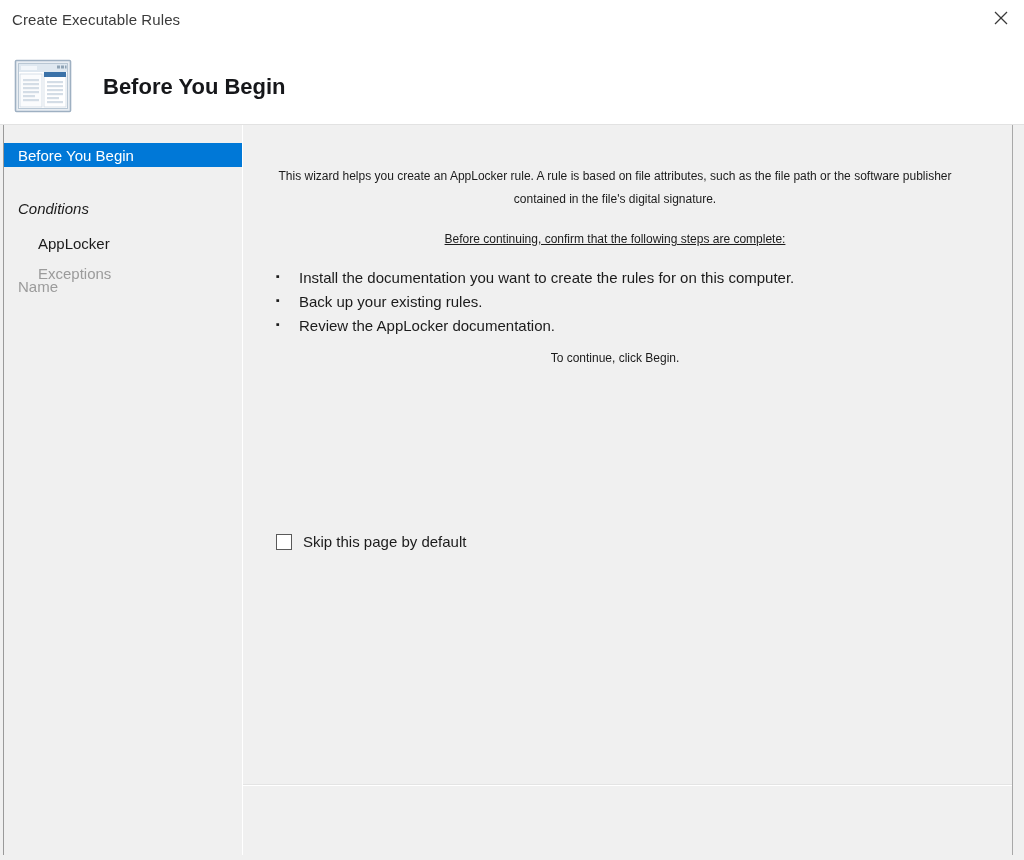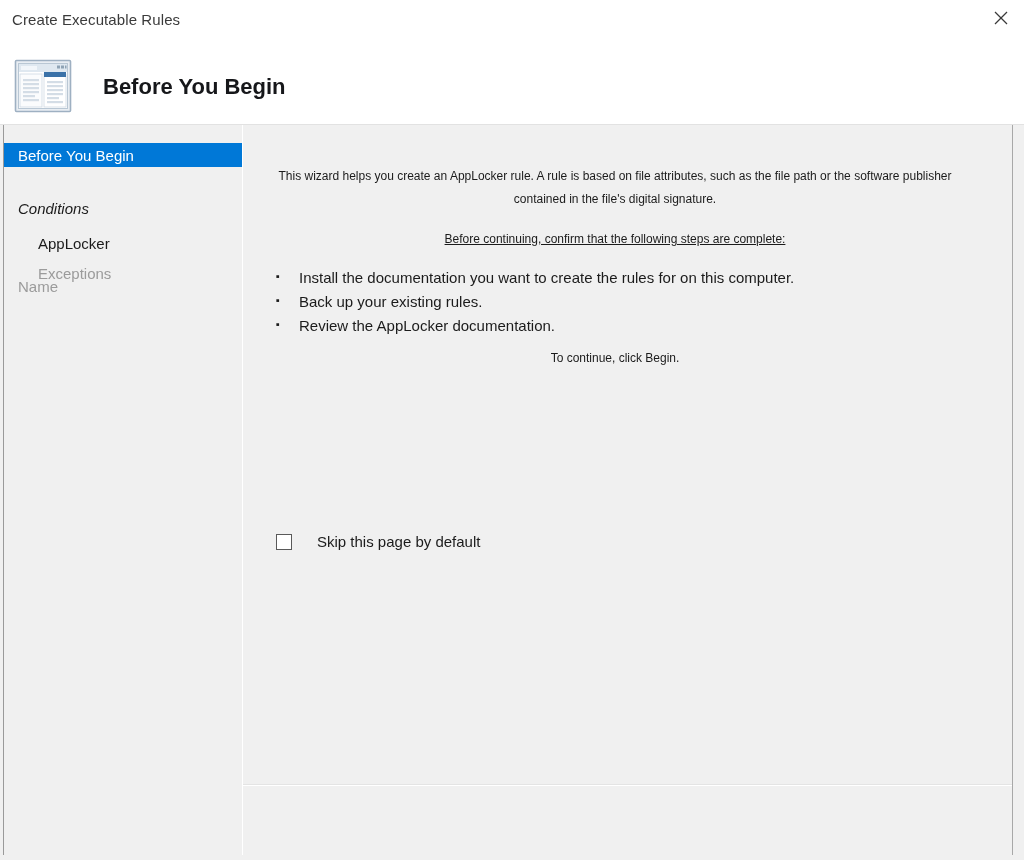--- a/index.html
+++ b/index.html
@@ -242,21 +242,21 @@
   }
   #skip-box {
     width: 16px;
     height: 16px;
     border: 1px solid #595959;
     background: #ffffff;
     box-sizing: border-box;
     flex: 0 0 auto;
   }
   #skip-label {
-    margin-left: 25px;
+    margin-left: 11px;
     font-size: 15px;
     color: #1b1b1b;
     white-space: nowrap;
   }
 
   
   #border-right {
     position: absolute;
     left: 1012px;
     top: 125px;

